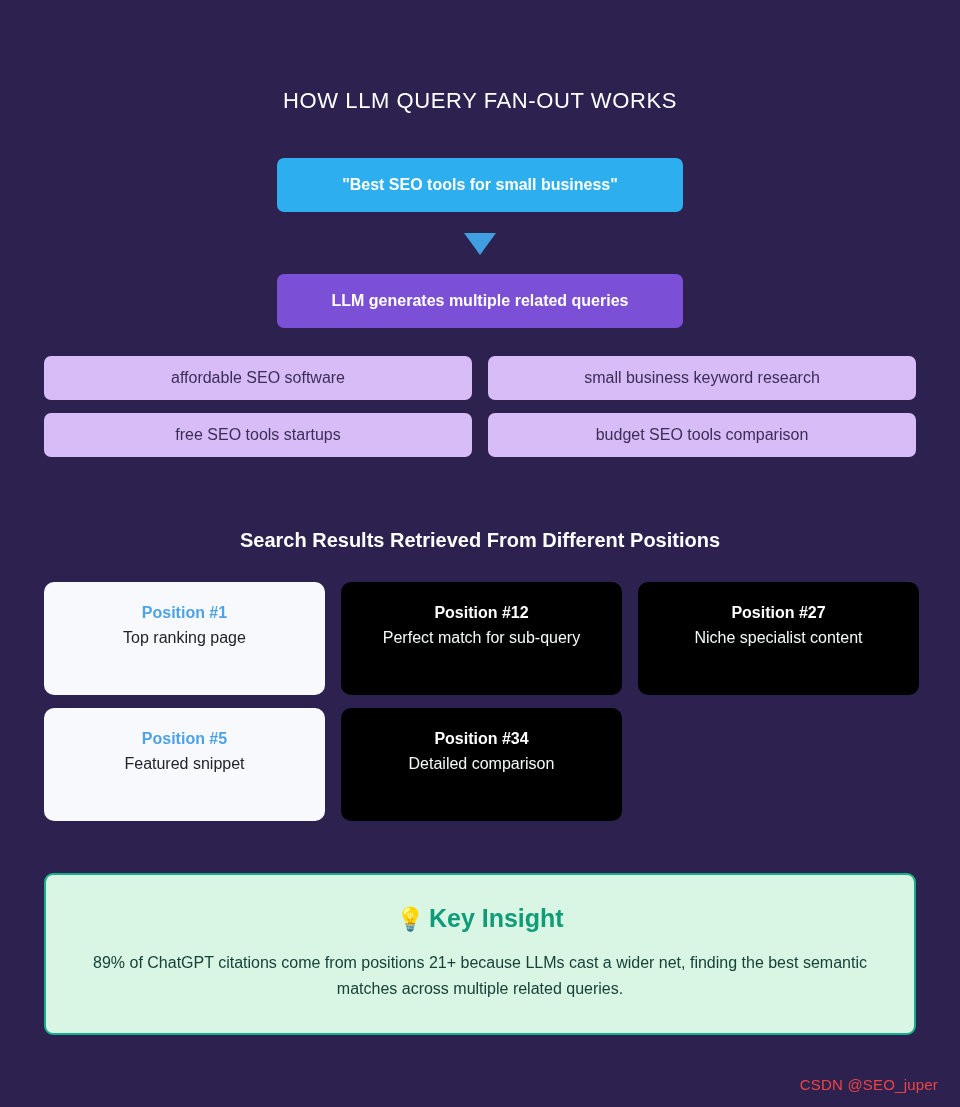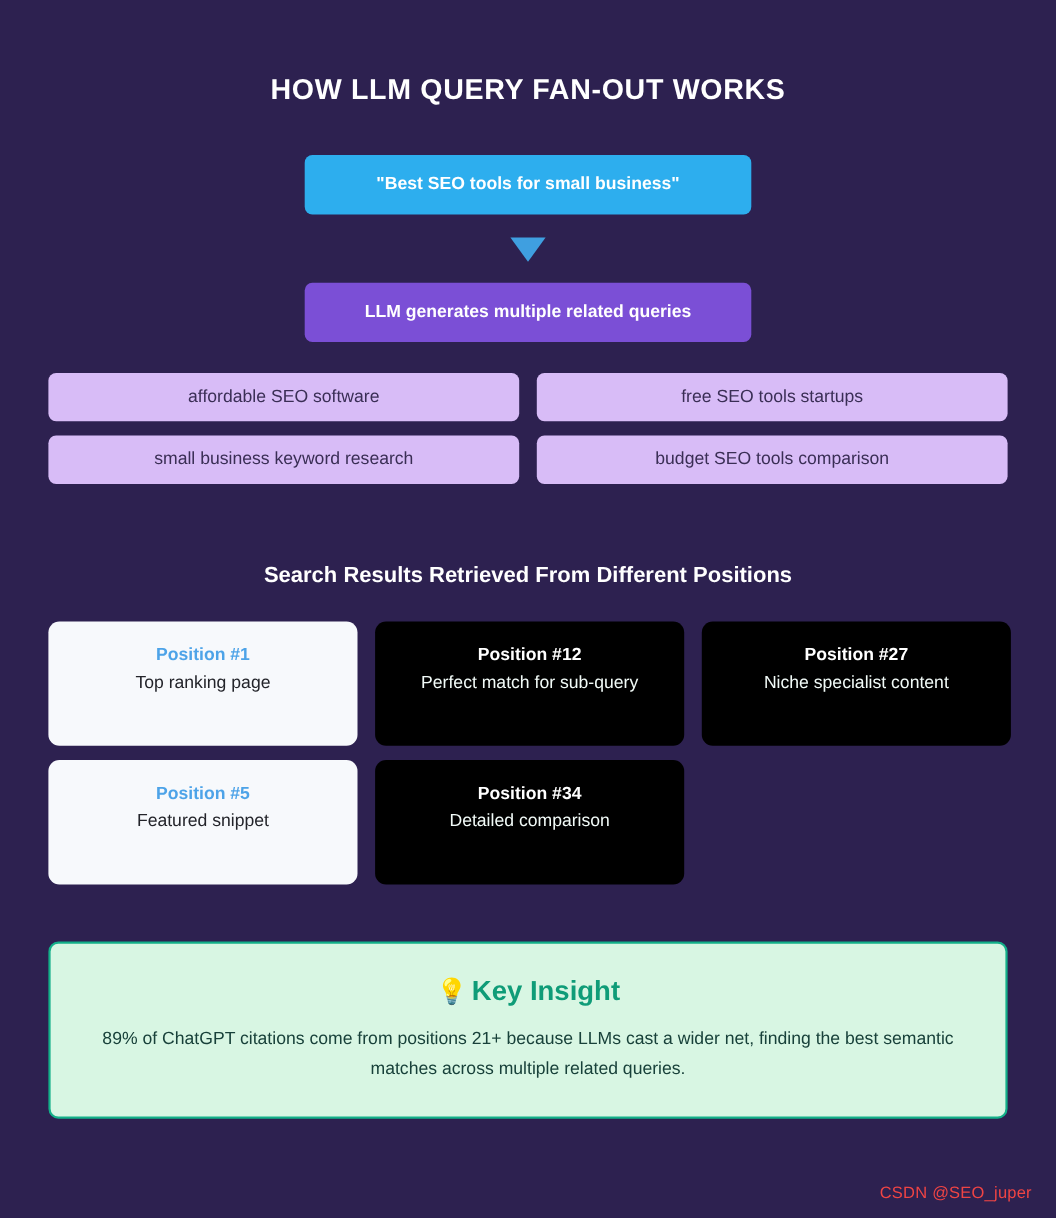--- a/index.html
+++ b/index.html
@@ -19,25 +19,25 @@
   .page {
     width: 960px;
     height: 1107px;
     position: relative;
     padding: 0 44px;
   }
 
   
   .main-title {
     color: #ffffff;
-    font-size: 26px;
-    font-weight: bold;
+    font-size: 22px;
+    font-weight: normal;
     letter-spacing: 0.6px;
     text-align: center;
-    padding-top: 66px;
+    padding-top: 88px;
     line-height: 1.2;
   }
 
   
   .query-box {
     margin: 44px auto 0;
     width: 406px;
     height: 54px;
     background: #2daeee;
     border-radius: 7px;
@@ -194,22 +194,22 @@
   <div class="query-box">"Best SEO tools for small business"</div>
 
   <div class="arrow-wrap">
     <div class="arrow-down"></div>
   </div>
 
   <div class="llm-box">LLM generates multiple related queries</div>
 
   <div class="fanout-grid">
     <div class="fanout-item">affordable SEO software</div>
+    <div class="fanout-item">small business keyword research</div>
     <div class="fanout-item">free SEO tools startups</div>
-    <div class="fanout-item">small business keyword research</div>
     <div class="fanout-item">budget SEO tools comparison</div>
   </div>
 
   <h2 class="section-title">Search Results Retrieved From Different Positions</h2>
 
   <div class="positions-grid">
 
     <div class="position-card light">
       <div class="pos-label">Position #1</div>
       <div class="pos-desc">Top ranking page</div>

